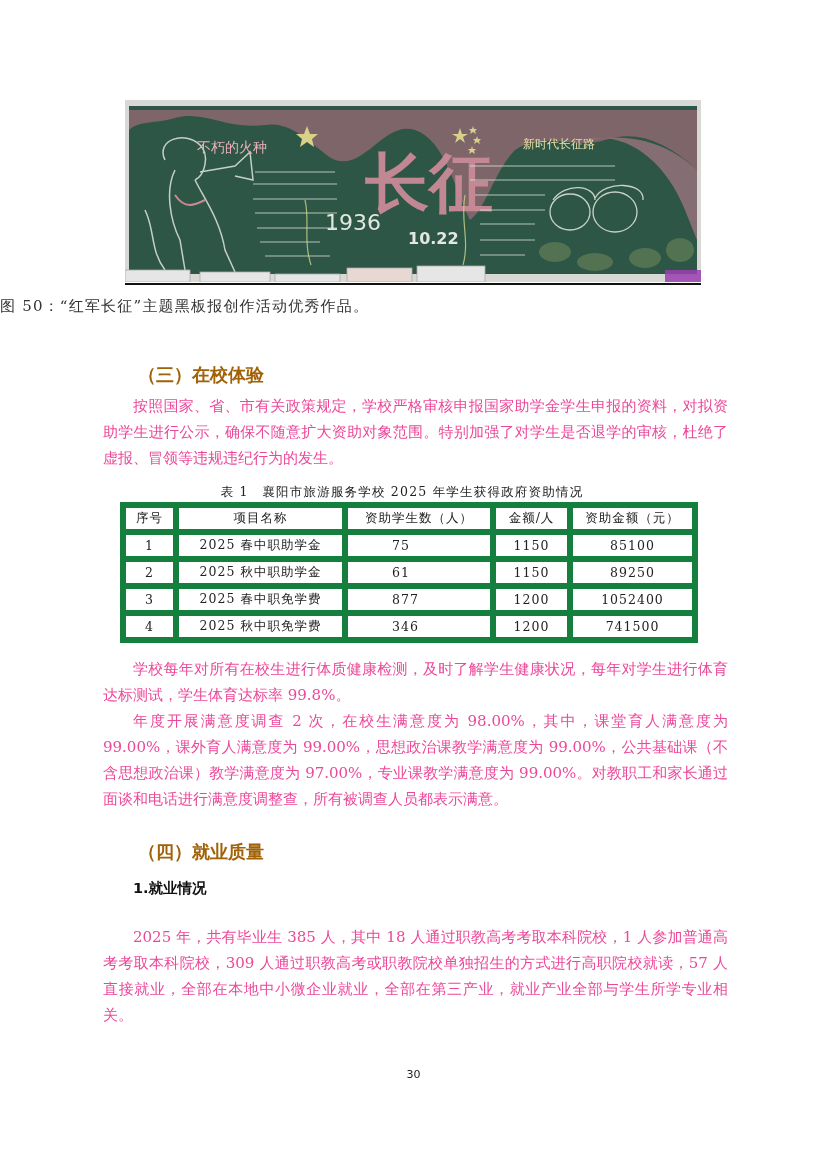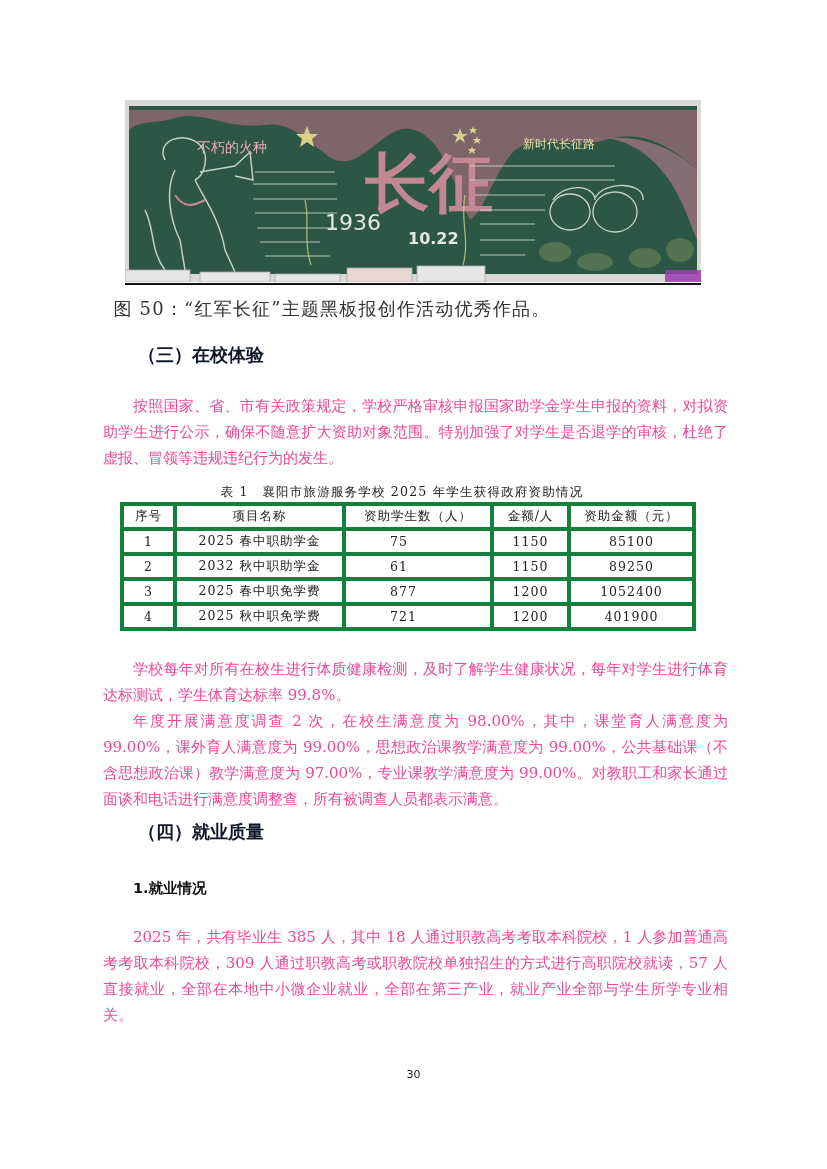--- a/index.html
+++ b/index.html
@@ -10,46 +10,46 @@
   }
   .abs { position: absolute; }
   
   #photo {
     left: 125px; top: 100px; width: 576px; height: 182px;
     background: #86efac; overflow: hidden;
   }
   #photo svg { display: block; }
   #photo-rule { left: 125px; top: 283px; width: 576px; height: 2px; background: #111; }
   .caption {
-    left: 0; width: 664px; text-align: center; font-size: 18px; top: 297px;
+    left: 0; width: 664px; font-size: 15px; top: 297px;
     letter-spacing: 1.2px; color: #333;
   }
   .h2 {
     font-family: "DejaVu Sans", "Liberation Sans", sans-serif;
-    font-weight: bold; font-size: 18px; color: #0f172a;
+    font-weight: bold; font-size: 18px; color: #a16207; margin-top: 20px;
   }
   .h3 {
     font-family: "DejaVu Sans", "Liberation Sans", sans-serif;
     font-weight: bold; font-size: 14.5px; color: #111;
   }
   .para {
     left: 103px; width: 625px; font-size: 15px; line-height: 26px;
     text-align: justify; text-indent: 30px; color: #ec4899;
   }
   .table-title {
     left: 0; width: 804px; text-align: center; font-size: 12.5px; top: 484px;
     letter-spacing: 1.2px; color: #222;
   }
   table.data {
     position: absolute; left: 120px; top: 502px; width: 572px;
     border-collapse: collapse; font-size: 12.5px; color: #222;
     table-layout: fixed;
   }
   table.data td, table.data th {
-    border: 4px solid #15803d; height: 21px; padding: 0; text-align: center;
+    border: 6px solid #15803d; height: 21px; padding: 0; text-align: center;
     font-weight: normal; letter-spacing: 1px;
   }
   table.data td.num-left { text-align: left; padding-left: 44px; }
   .page-num {
     left: 0; width: 827px; text-align: center; font-size: 11px; top: 1068px;
     font-family: "DejaVu Sans", "Liberation Sans", sans-serif; color: #222;
   }
 </style>
 </head>
 <body>
@@ -160,38 +160,38 @@
   </tr>
   <tr>
     <td>1</td>
     <td>2025 春中职助学金</td>
     <td class="num-left">75</td>
     <td>1150</td>
     <td>85100</td>
   </tr>
   <tr>
     <td>2</td>
-    <td>2032 秋中职助学金</td>
+    <td>2025 秋中职助学金</td>
     <td class="num-left">61</td>
     <td>1150</td>
     <td>89250</td>
   </tr>
   <tr>
     <td>3</td>
     <td>2025 春中职免学费</td>
     <td class="num-left">877</td>
     <td>1200</td>
     <td>1052400</td>
   </tr>
   <tr>
     <td>4</td>
     <td>2025 秋中职免学费</td>
-    <td class="num-left">721</td>
+    <td class="num-left">346</td>
     <td>1200</td>
-    <td>401900</td>
+    <td>741500</td>
   </tr>
 </tbody>
   </table>
 
 <div class="abs para" style="top:656px;">学校每年对所有在校生进行体质健康检测，及时了解学生健康状况，每年对学生进行体育达标测试，学生体育达标率 99.8%。</div>
 <div class="abs para" style="top:708px;">年度开展满意度调查 2 次，在校生满意度为 98.00%，其中，课堂育人满意度为 99.00%，课外育人满意度为 99.00%，思想政治课教学满意度为 99.00%，公共基础课（不含思想政治课）教学满意度为 97.00%，专业课教学满意度为 99.00%。对教职工和家长通过面谈和电话进行满意度调整查，所有被调查人员都表示满意。</div>
 
 <div class="abs h2" style="left:138px; top:820px;">（四）就业质量</div>
 <div class="abs h3" style="left:133px; top:879px;">1.就业情况</div>
 <div class="abs para" style="top:924px;">2025 年，共有毕业生 385 人，其中 18 人通过职教高考考取本科院校，1 人参加普通高考考取本科院校，309 人通过职教高考或职教院校单独招生的方式进行高职院校就读，57 人直接就业，全部在本地中小微企业就业，全部在第三产业，就业产业全部与学生所学专业相关。</div>

